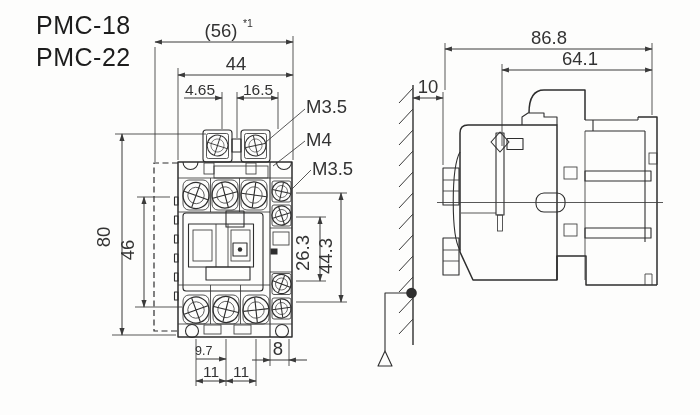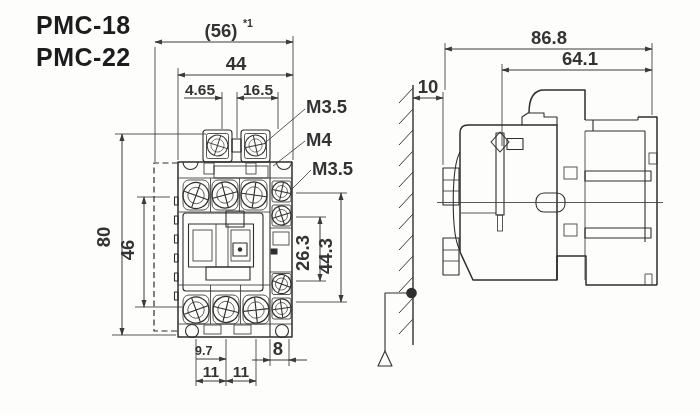--- a/index.html
+++ b/index.html
@@ -1,17 +1,17 @@
 <!DOCTYPE html>
 <html><head>
 <meta charset="utf-8">
 <style>
   html,body{margin:0;padding:0;background:#ffffff;}
   .canvas{position:relative;width:700px;height:415px;background:#fdfdfc;overflow:hidden;
-          font-family:"Liberation Sans", sans-serif;font-weight:bold;}
+          font-family:"Liberation Sans", sans-serif;}
   svg text{fill:#2a2a2a;}
   .model-label{font-size:25px;fill:#1c1c1c;letter-spacing:.5px;}
   .dimtxt{font-size:18.5px;fill:#333;}
   .dimtxt-sm{font-size:15.5px;}
   .dimtxt-xs{font-size:12.5px;}
   .sup{font-size:10.5px;fill:#333;}
   .outline{stroke:#2e2e2e;stroke-width:1.5;fill:none;stroke-linejoin:round;}
   .med{stroke:#2e2e2e;stroke-width:1.1;fill:none;stroke-linejoin:round;}
   .thin{stroke:#3a3a3a;stroke-width:.85;fill:none;}
   .dimline{stroke:#3a3a3a;stroke-width:1;fill:none;}

